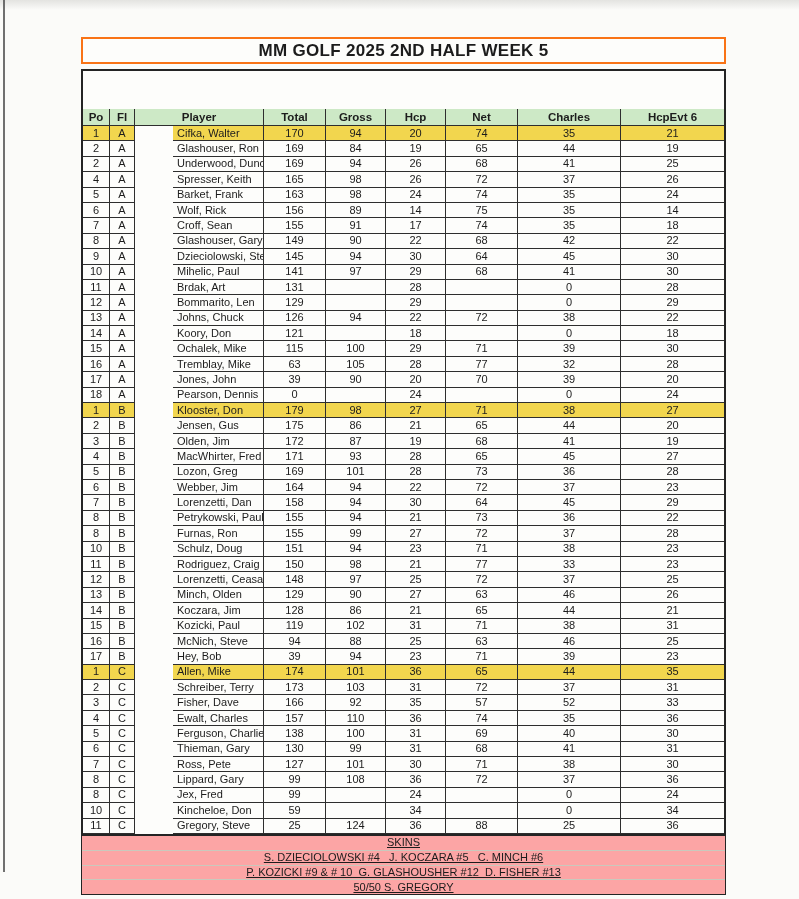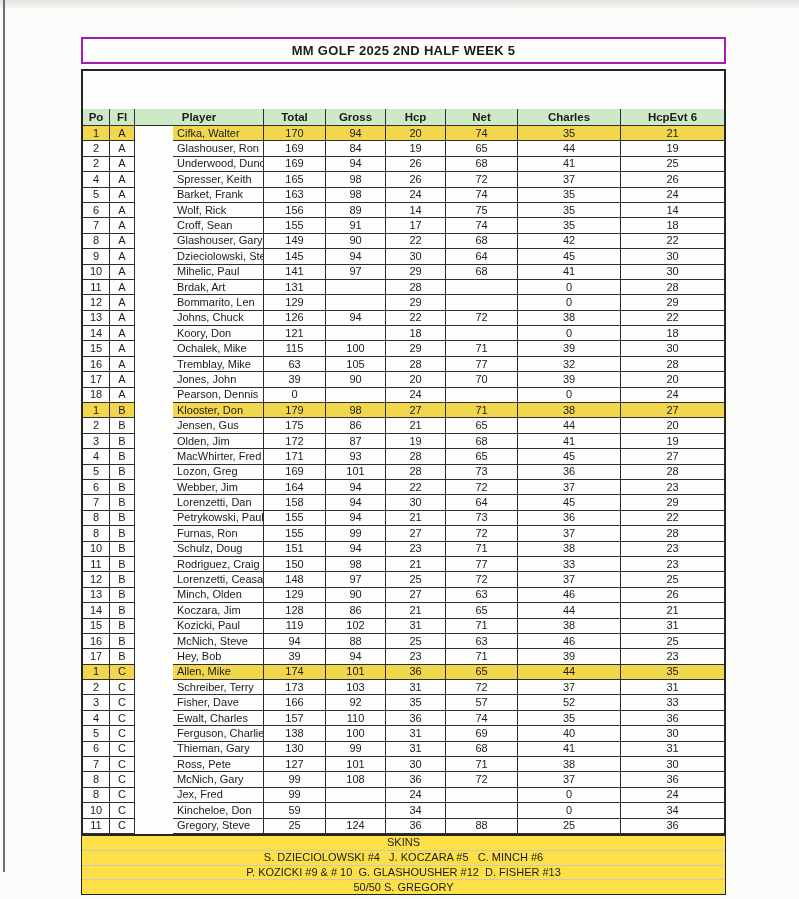--- a/index.html
+++ b/index.html
@@ -20,24 +20,24 @@
   }
   .scan-top-shade{
     position:absolute;left:0;top:0;right:0;height:10px;
     background:linear-gradient(#e3e3e0, rgba(255,255,255,0));
   }
   .sheet{
     position:absolute;left:81px;top:37px;width:645px;
   }
   .title-box{
     box-sizing:border-box;
-    border:2px solid #a21caf;
+    border:2px solid #f97316;
     height:27px;
     display:flex;align-items:center;justify-content:center;
-    font-size:13px;font-weight:700;letter-spacing:.3px;
+    font-size:17px;font-weight:700;letter-spacing:.3px;
     background:#fdfdfb;
   }
   .gap{height:5px;}
   .grid{
     box-sizing:border-box;
     border:2px solid #242424;
     background:#fdfdfb;
   }
   .row{
     display:grid;
@@ -54,21 +54,22 @@
     overflow:hidden;white-space:nowrap;
   }
   .row .c:last-child{border-right:none;}
   .row.header .c{font-weight:700;font-size:11.5px;}
   .row .c.player{justify-content:flex-start;padding-left:4px;margin-left:38px;}
   .row.hl .c{background:var(--highlight-yellow,#f2d64e);}
   .skins{
     box-sizing:border-box;
     border:1.5px solid #242424;
     border-top:none;
-    background:#fde047;
+    background:#fca5a5;
+    text-decoration:underline;
   }
   .skins .s-row{
     height:13.8px;
     display:flex;align-items:center;justify-content:center;
     font-size:11px;line-height:11px;
     border-bottom:1px solid #c9c9bd;
     white-space:pre;
   }
   .skins .s-row:last-child{border-bottom:none;}
 </style>
@@ -556,21 +557,21 @@
     <div class="c">127</div>
     <div class="c">101</div>
     <div class="c">30</div>
     <div class="c">71</div>
     <div class="c">38</div>
     <div class="c">30</div>
   </div>
         <div class="row">
     <div class="c">8</div>
     <div class="c">C</div>
-    <div class="c player">McNich, Gary</div>
+    <div class="c player">Lippard, Gary</div>
     <div class="c">99</div>
     <div class="c">108</div>
     <div class="c">36</div>
     <div class="c">72</div>
     <div class="c">37</div>
     <div class="c">36</div>
   </div>
         <div class="row">
     <div class="c">8</div>
     <div class="c">C</div>

